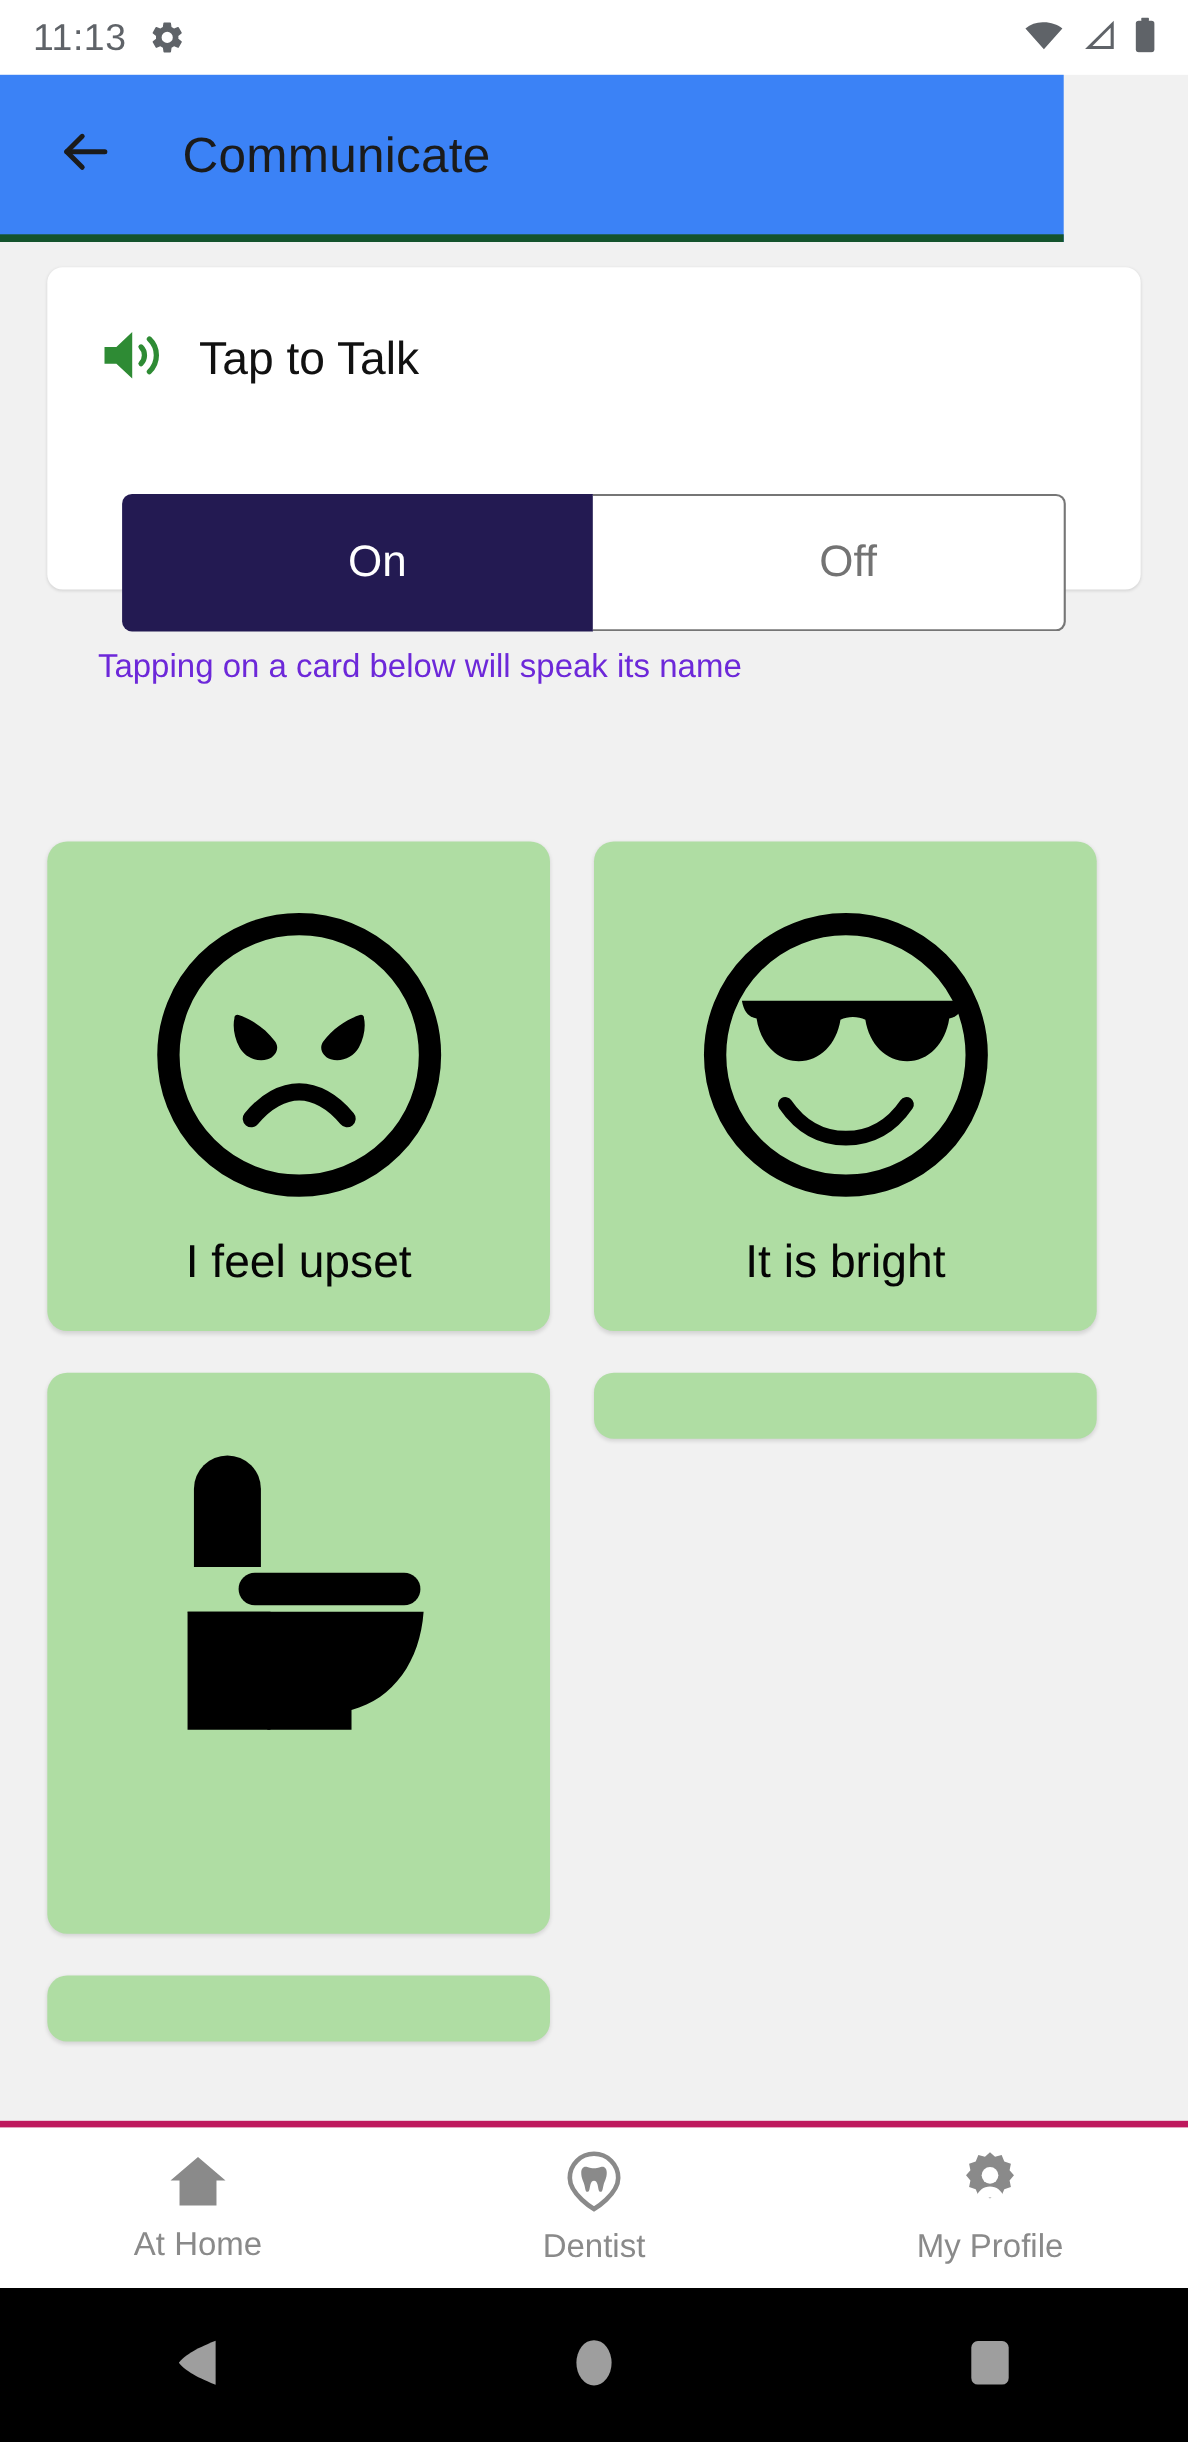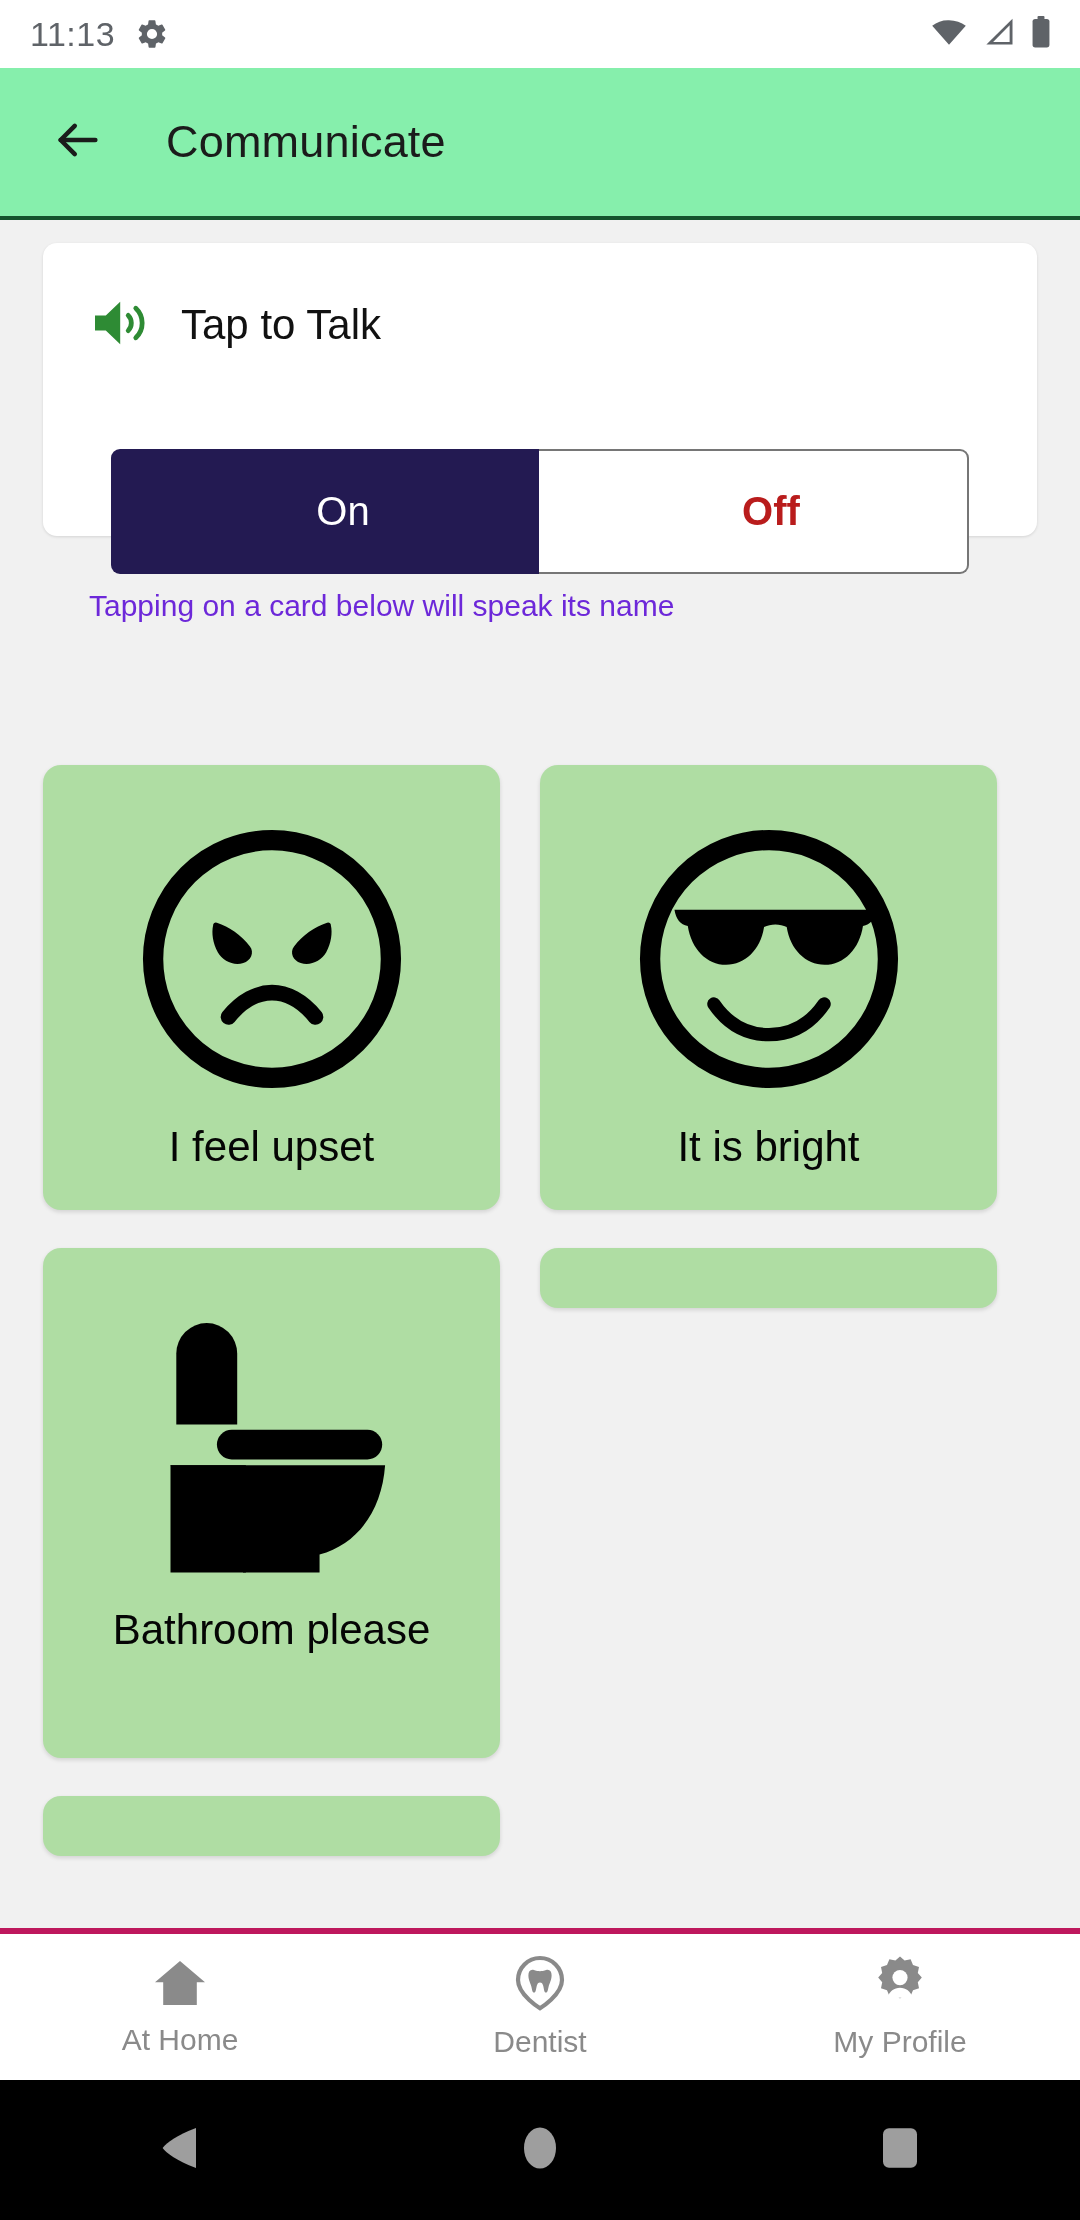--- a/index.html
+++ b/index.html
@@ -21,23 +21,23 @@
     margin-left:30px; line-height:1;
   }
   .sb-gear { margin-left:20px; display:flex; align-items:center; }
   .sb-right {
     margin-left:auto; margin-right:28px;
     display:flex; align-items:center; gap:14px;
   }
 
   
   .appbar {
-    position:absolute; top:68px; left:0; width:1080px; height:152px;
-    background:#86efac; display:flex; align-items:center;
-    border-bottom:4px solid #14532d;
+    position:absolute; top:68px; left:0; width:967px; height:152px;
+    background:#3b82f6; display:flex; align-items:center;
+    border-bottom:7px solid #14532d;
   }
   .appbar-back {
     width:96px; height:96px; margin-left:30px;
     display:flex; align-items:center; justify-content:center;
     border-radius:50%;
   }
   .appbar-title {
     font-size:45px; color:#1b1b1b; margin-left:40px;
     letter-spacing:.2px;
   }
@@ -69,24 +69,23 @@
   }
   .seg {
     flex:1; display:flex; align-items:center; justify-content:center;
     font-size:40px; height:125px;padding-left:36px;
   }
   .seg-on {
     background:#231a52; color:#ffffff;
     border-radius:9px 0 0 9px;
   }
   .seg-off {
-    background:#ffffff; color:#b91c1c;
+    background:#ffffff; color:#737373;
     border:2px solid #767676; border-left:none;
     border-radius:0 9px 9px 0;
-    font-weight:bold;
   }
   .talk-hint {
     position:absolute; left:46px; top:346px;
     font-size:30px; color:#6d28d9;
   }
 
   
   .grid {
     position:absolute; left:43px; top:544px;
     width:994px;
@@ -227,21 +226,20 @@
 
       <div class="pcard tall">
         <div class="pcard-art">
           <svg width="290" height="290" viewBox="0 0 100 100">
             <path d="M17 19.5a10.5 10.5 0 0121 0V44H17z"></path>
             <rect x="31" y="45.8" width="57" height="10.2" rx="5.1"></rect>
             <path d="M15 58h74c-1.1 15.5-9.4 27.3-22.6 30.8V95H40V76.5c-12.6-3.2-21.6-8.2-25-18.5z"></path>
             <rect x="15" y="58" width="26" height="37"></rect>
           </svg>
         </div>
-        <div class="pcard-label">Bathroom please</div>
       </div>
 
 
       <div class="pcard stub"></div>
       <div class="pcard stub"></div>
     </div>
   </div>
 
   <div class="bottomnav">
 

